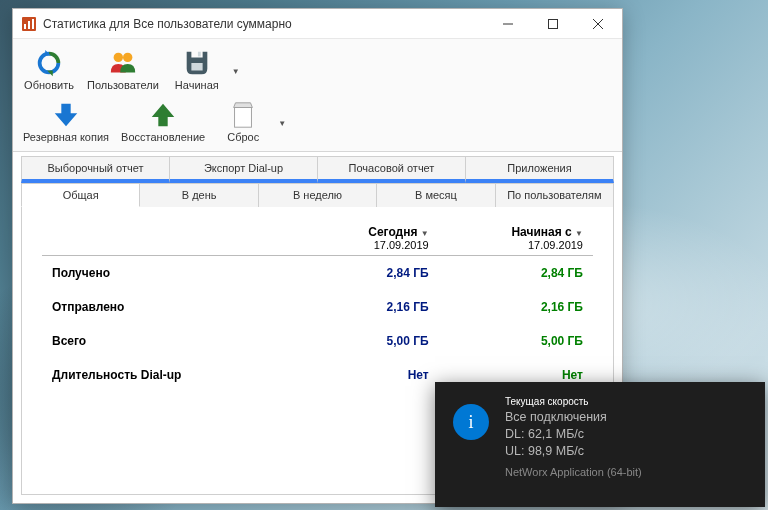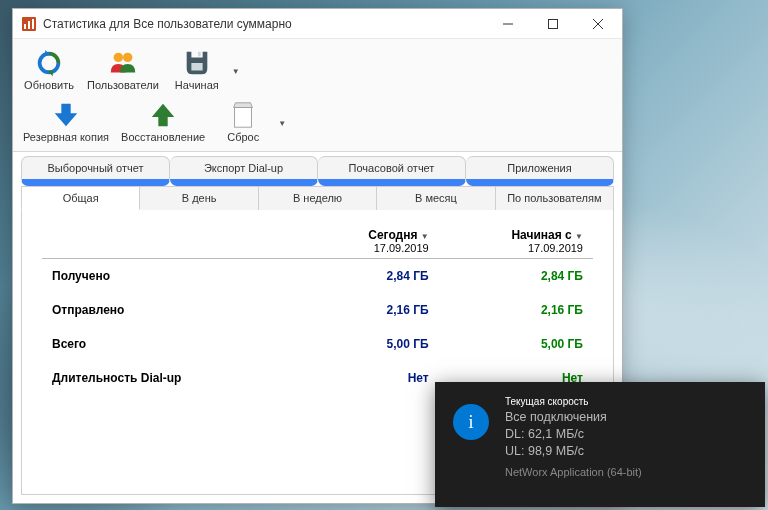--- a/index.html
+++ b/index.html
@@ -47,21 +47,21 @@
     color: #555; font-size: 8px;
   }
 
   .tabs-wrap { padding: 4px 8px 0; }
   .tabs-row { display: flex; }
   .tab {
     flex: 1; text-align: center; font-size: 11px; padding: 5px 4px;
     border: 1px solid #cfcfcf; border-bottom: none; background: #f4f4f4;
     color: #333; position: relative;
   }
-  .tabs-row:first-child .tab { border-bottom: 7px solid #3b82f6; border-radius: 7px; }
+  .tabs-row:first-child .tab { border-bottom: 4px solid #3b82f6; }
   .tab + .tab { border-left: none; }
   .tab.active {
     background: #fff; border-bottom: 1px solid #fff; z-index: 2; font-weight: 400;
   }
 
   .content {
     border: 1px solid #cfcfcf; border-top: none; margin: 0 8px 8px; flex: 1;
     background: #fff; padding: 14px 20px 8px 20px; position: relative;
   }
 

